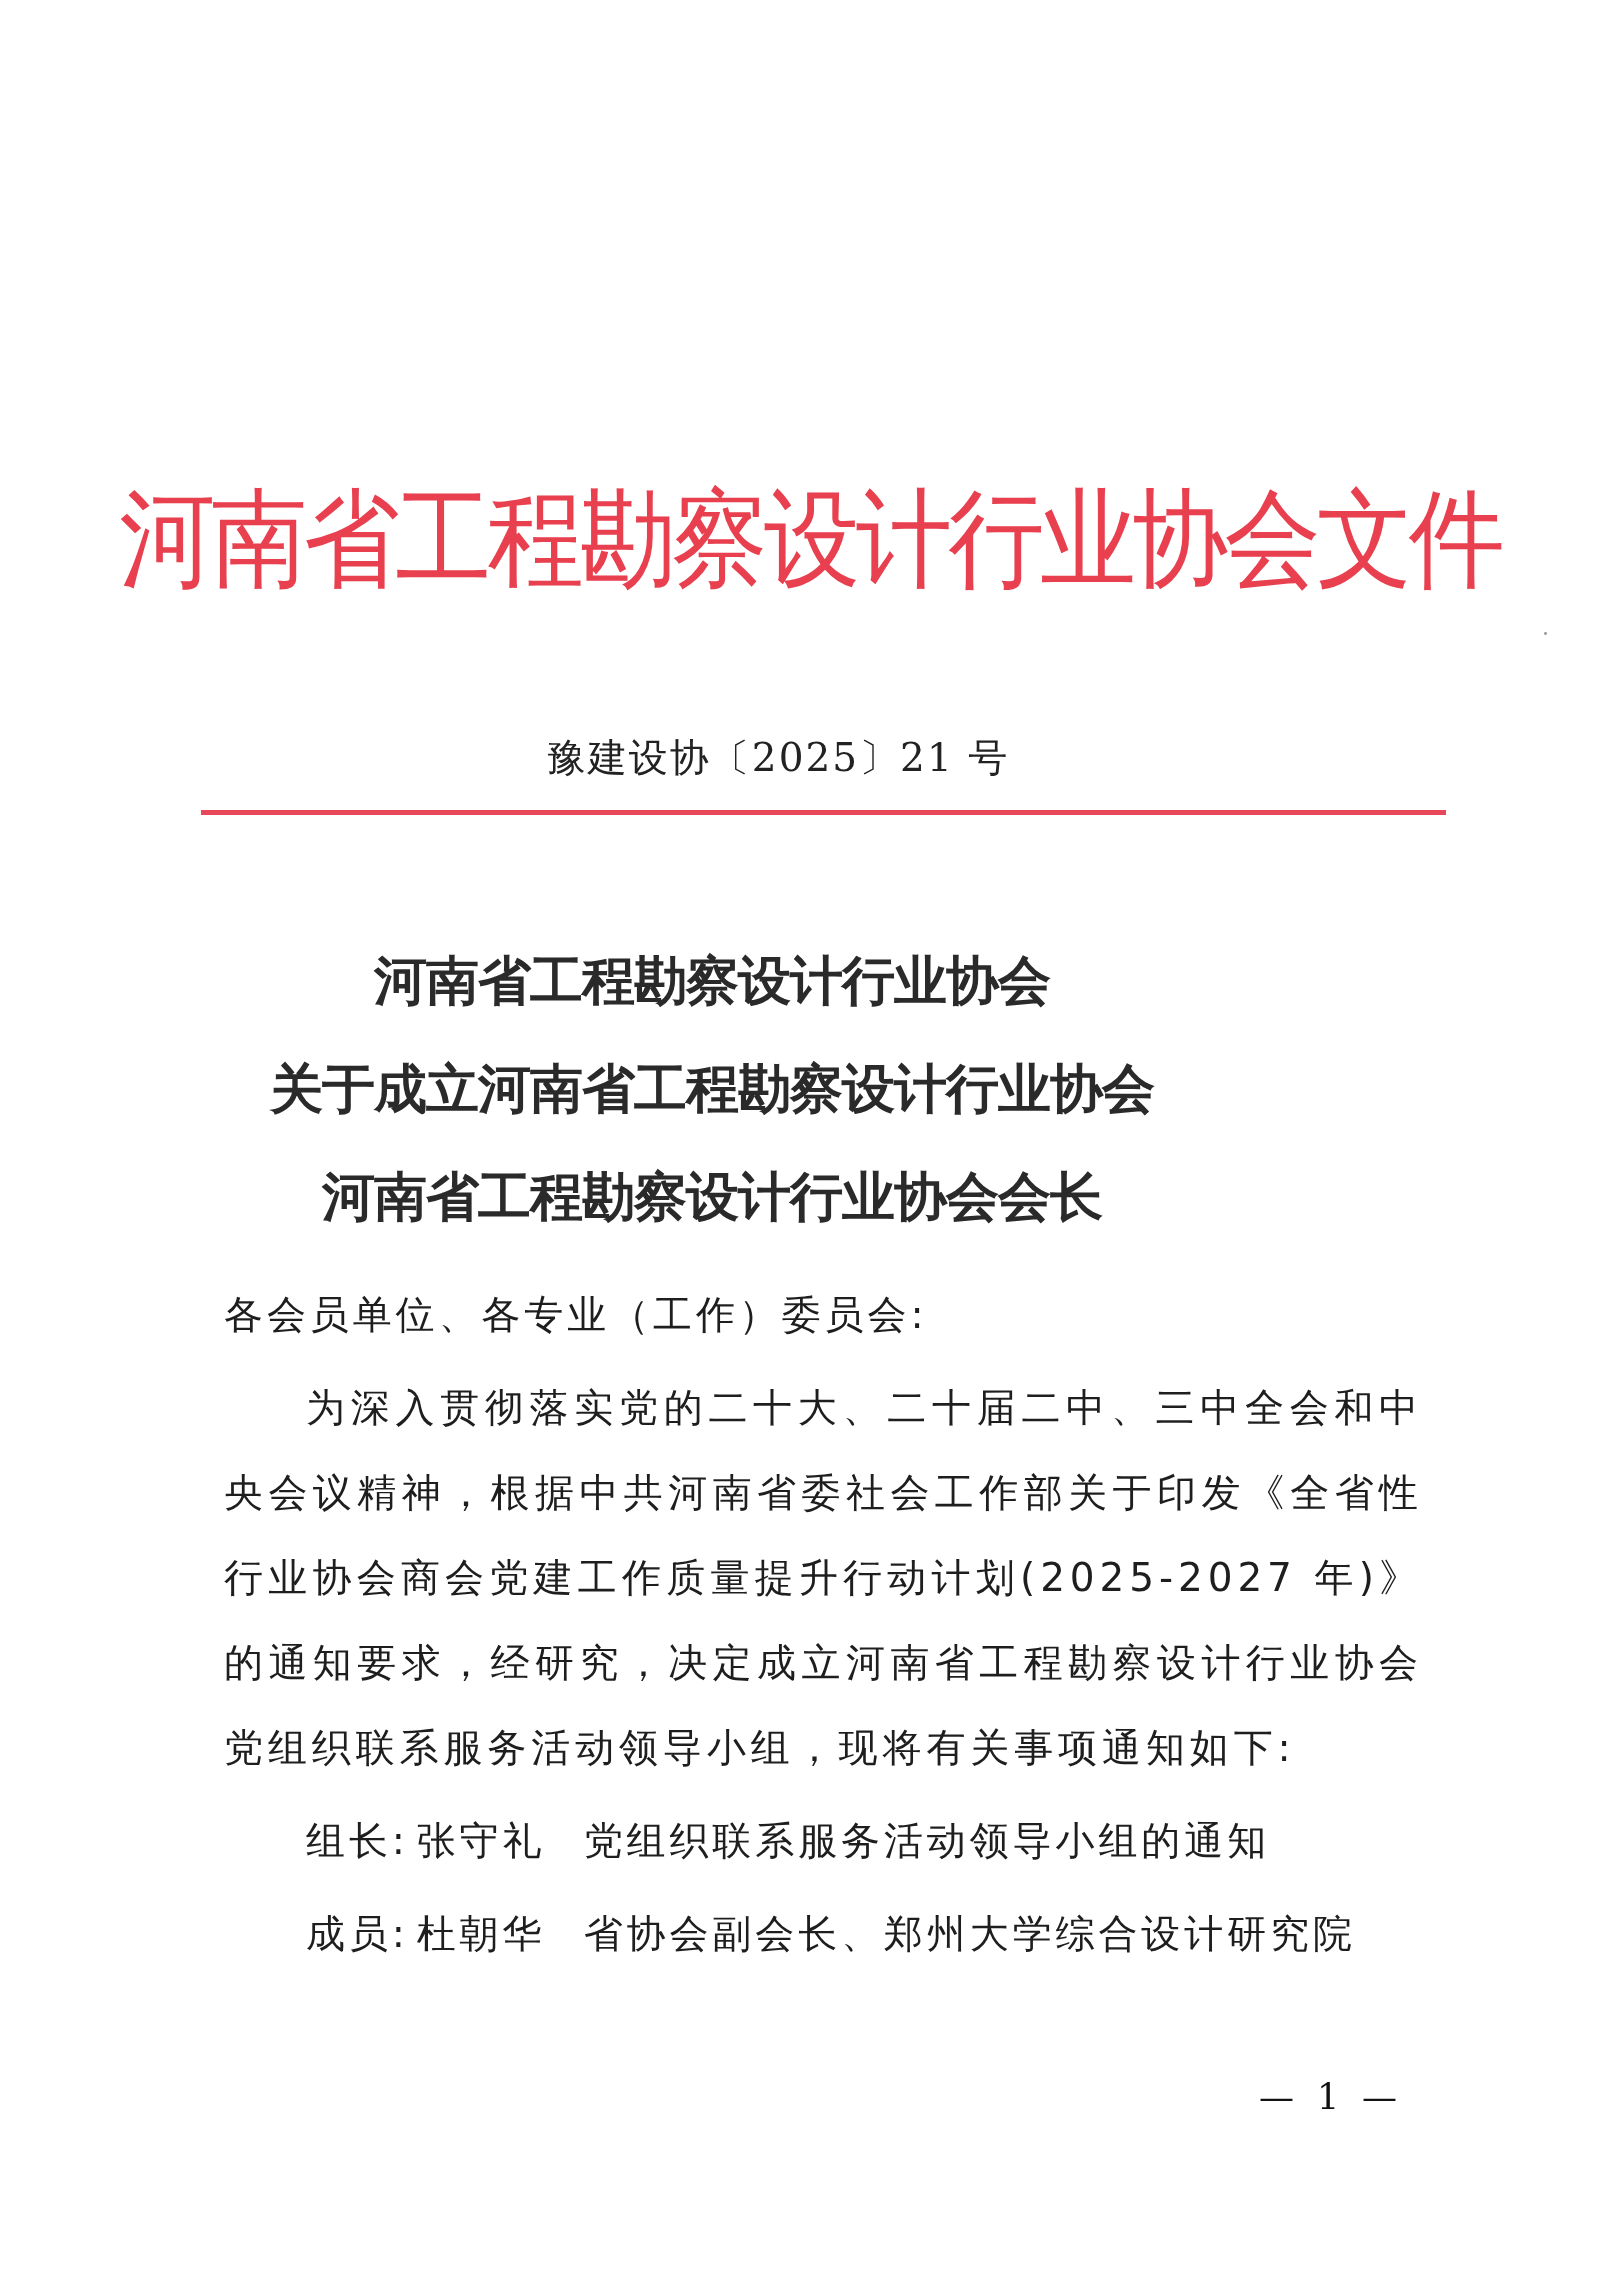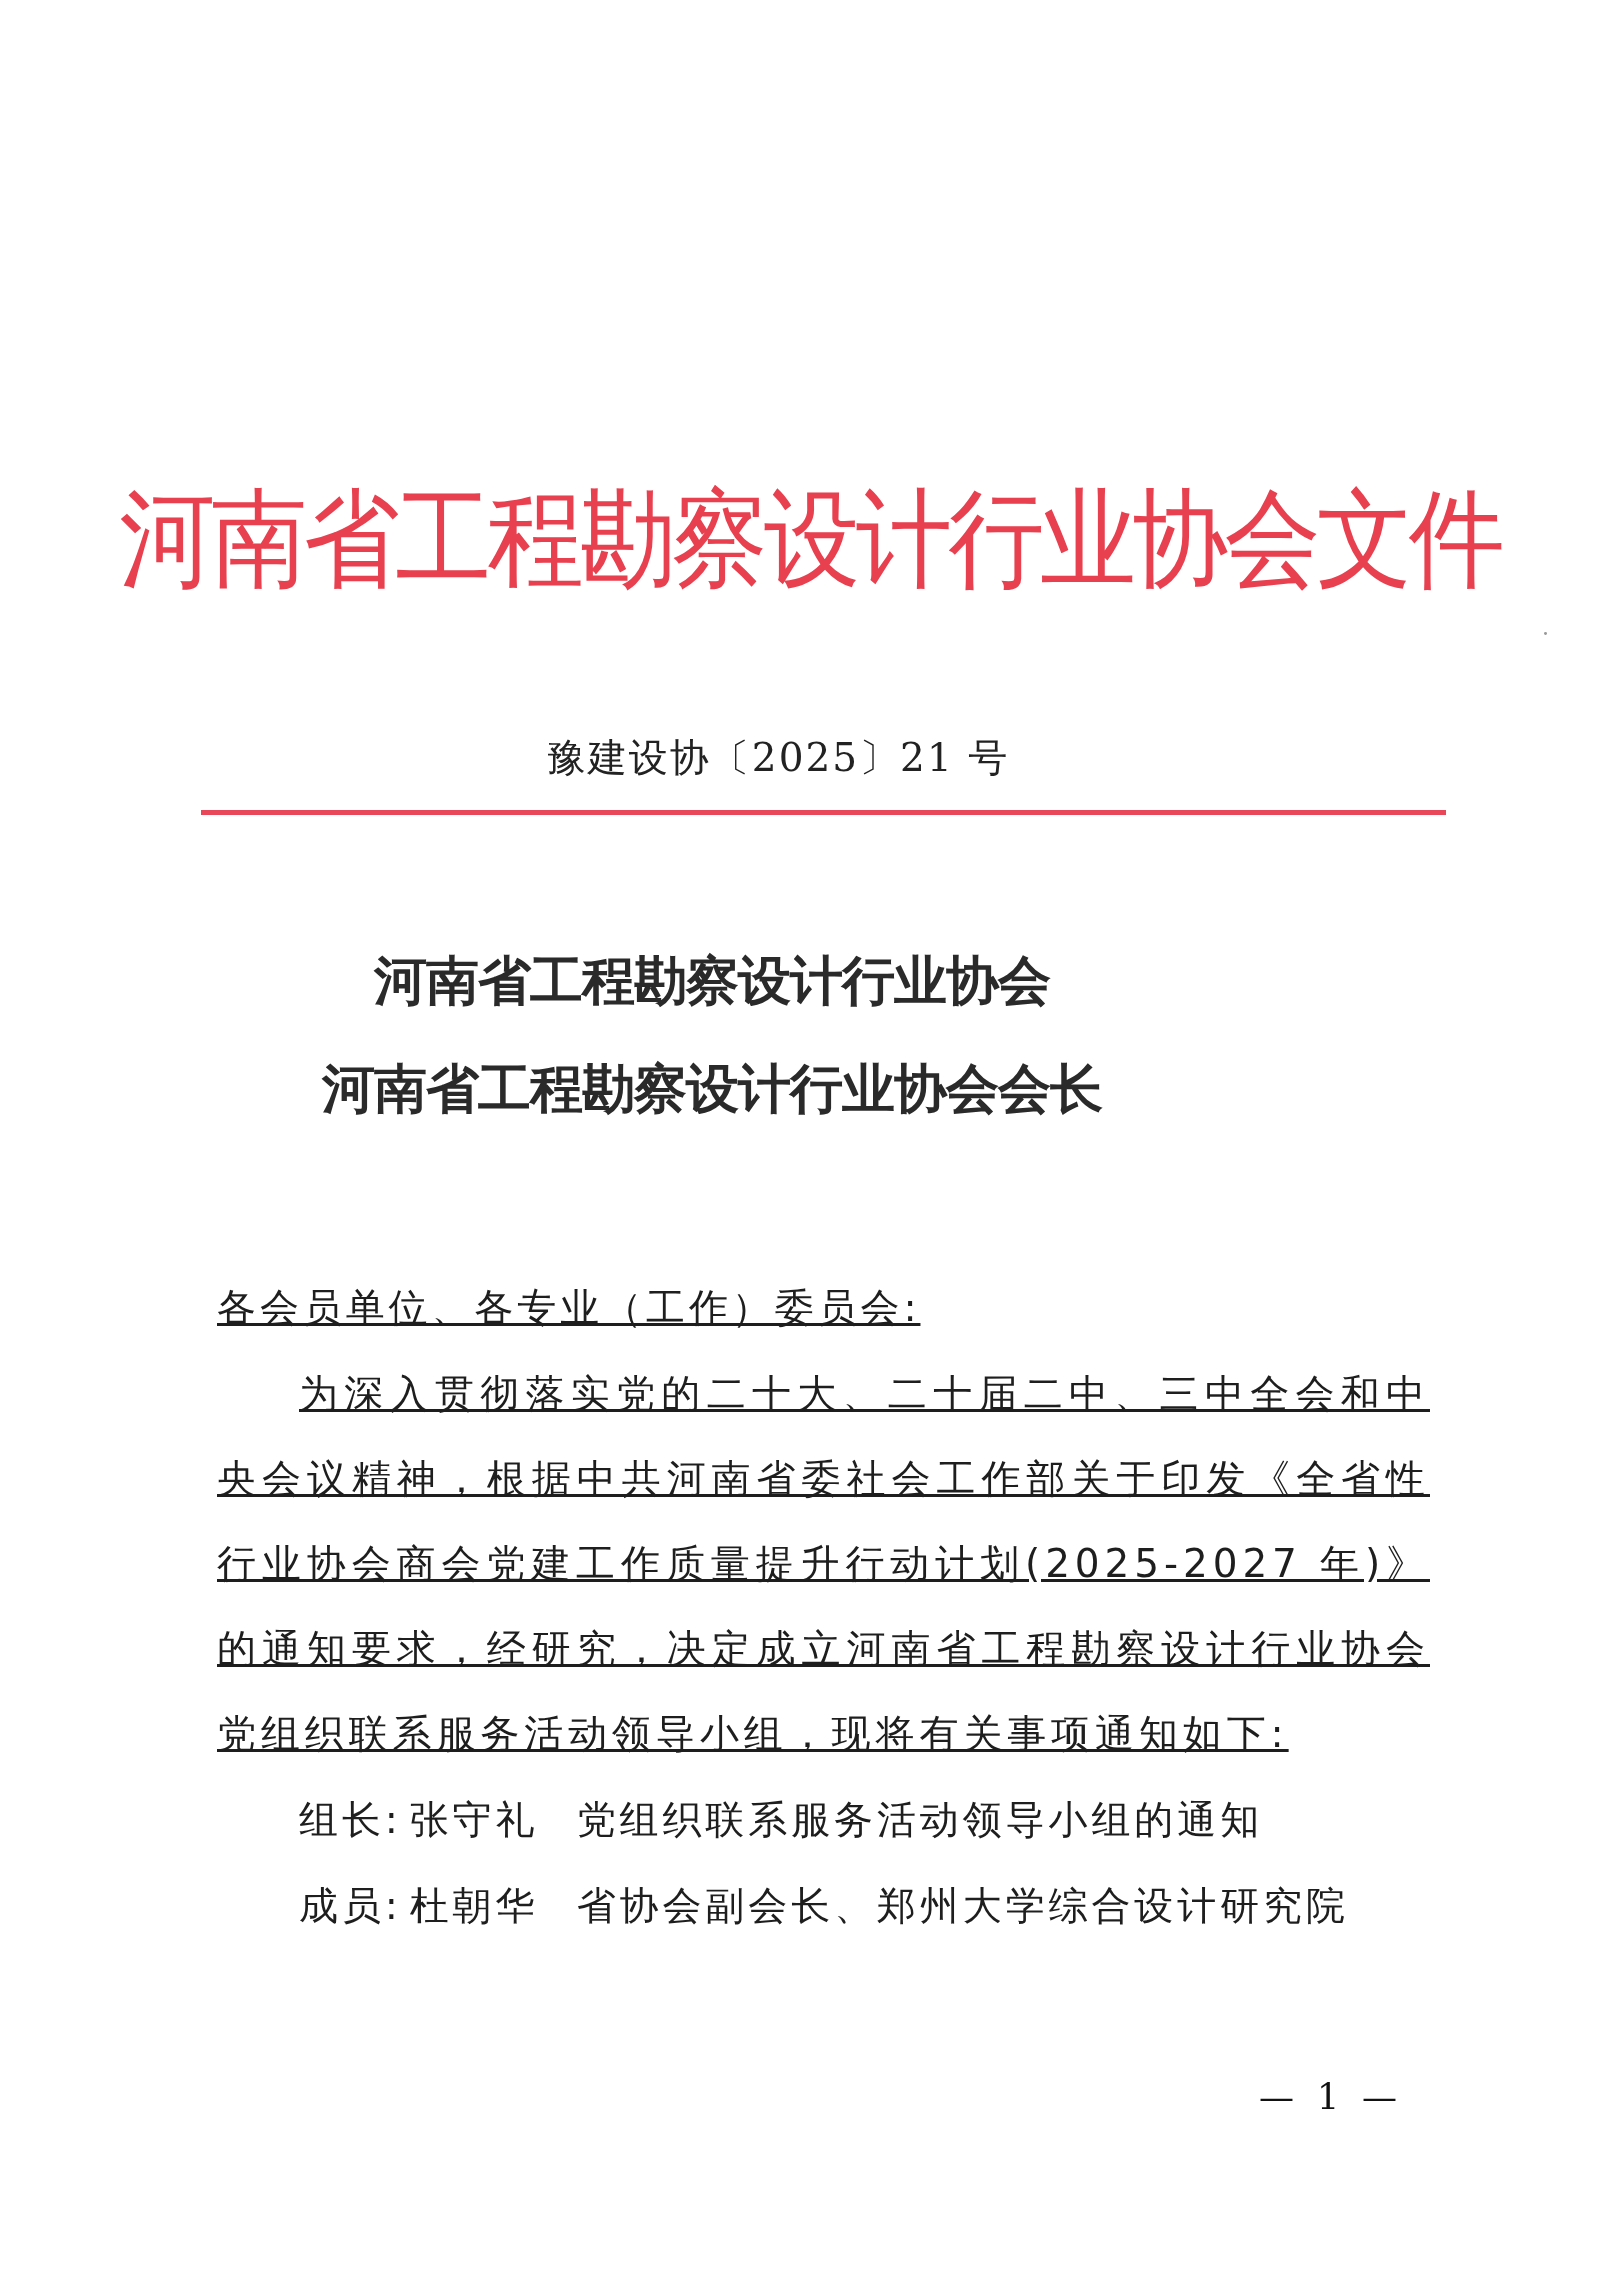--- a/index.html
+++ b/index.html
@@ -68,24 +68,23 @@
       left: 216px;
       width: 1215px;
       top: 1264px;
       font-family: "DejaVu Sans", "Liberation Sans", sans-serif;
       font-size: 39px;
       line-height: 85px;
       color: #1e1e1e;
       letter-spacing: 4.9px;
     }
     .body-text p {
-      margin: 1px;
+      margin: 8px;
       text-align: justify;
       text-align-last: left;
-      text-decoration: underline;
     }
     .salutation {
       letter-spacing: 3.9px;
     }
     .paragraph {
       text-indent: 82px;
     }
     .section-heading {
       padding-left: 82px;
       font-weight: bold;
@@ -132,20 +131,21 @@
 <div class="masthead">河南省工程勘察设计行业协会文件</div>
 
 <div class="doc-number">豫建设协〔2025〕21 号</div>
 
 <div class="red-rule"></div>
 
 <div class="scan-speck"></div>
 
 <div class="title-block">
   <p class="title-line">河南省工程勘察设计行业协会</p>
+  <p class="title-line">关于成立河南省工程勘察设计行业协会</p>
   <p class="title-line">河南省工程勘察设计行业协会会长</p>
 </div>
 
 <div class="body-text">
   <p class="salutation">各会员单位、各专业（工作）委员会:</p>
   <p class="paragraph">为深入贯彻落实党的二十大、二十届二中、三中全会和中央会议精神，根据中共河南省委社会工作部关于印发《全省性行业协会商会党建工作质量提升行动计划(2025-2027 年)》的通知要求，经研究，决定成立河南省工程勘察设计行业协会党组织联系服务活动领导小组，现将有关事项通知如下:</p>
   <p class="member-line"><span class="role">组长:</span><span class="name">张守礼</span><span class="title">党组织联系服务活动领导小组的通知</span></p>
   <p class="member-line"><span class="role">成员:</span><span class="name">杜朝华</span><span class="title">省协会副会长、郑州大学综合设计研究院</span></p>
 </div>
 

